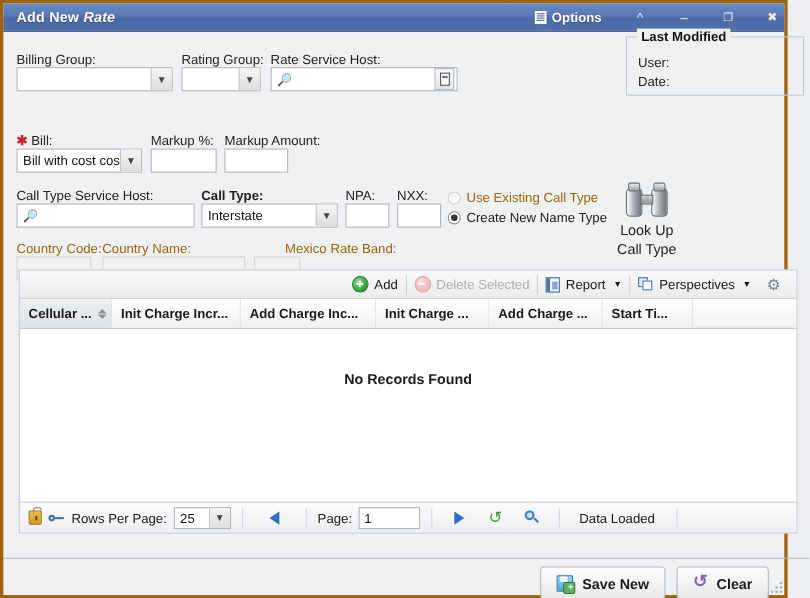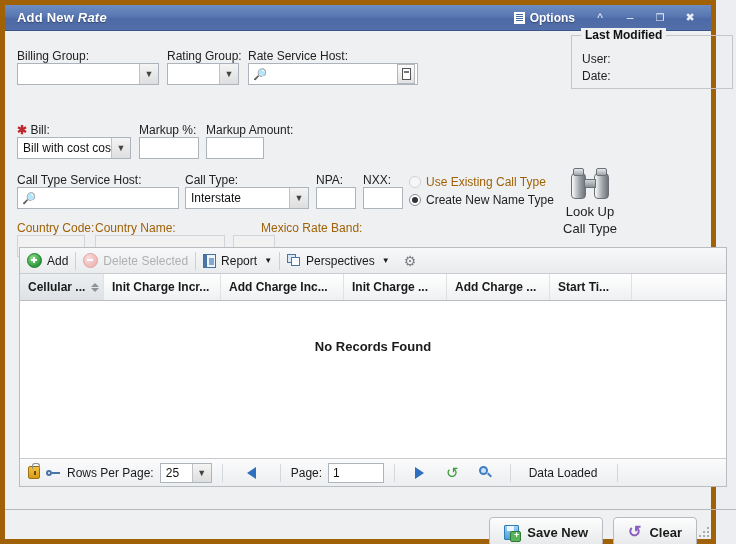--- a/index.html
+++ b/index.html
@@ -8,42 +8,42 @@
     overflow: hidden;
     background: #eceef1;
     font-family: "Liberation Sans", sans-serif;
     font-size: 12px;
     color: #1a1a1a;
   }
   #app {
     position: relative;
     width: 716px; height: 544px;
     background: #eef0f2;
-    border: 5px solid #a16207;
+    border: 3px solid #a16207;
     box-sizing: border-box;
   }
 
   
   .titlebar {
     position: absolute; left: 0; top: 0; width: 100%; height: 26px;
     background: linear-gradient(to bottom, #6d8cc2 0%, #5978b3 45%, #4c6aa6 55%, #536fa9 100%);
     border-bottom: 1px solid #3c568c;
     box-sizing: border-box;
     display: flex; align-items: center;
   }
   .title-text {
     color: #ffffff; font-weight: bold; font-size: 13px;
     margin-left: 12px; letter-spacing: 0.2px;
     text-shadow: 0 1px 1px rgba(0,0,0,.35);
     white-space: nowrap;
   }
   .title-text .ital { font-style: italic; }
   .title-right {
     margin-left: auto; display: flex; 
-    margin-right: 10px; gap: 8px;
+    gap: 18px;
   }
   .opt-btn {
     display: flex; align-items: center; gap: 5px;
     color: #fff; font-weight: bold; font-size: 12px;
     padding: 2px 6px; cursor: default;
     text-shadow: 0 1px 1px rgba(0,0,0,.35);
   }
   .win-btn {
     width: 22px; height: 20px; display: flex; align-items: center; justify-content: center;
     color: #e9eef7; font-size: 12px; cursor: default;
@@ -140,21 +140,21 @@
   .fieldset .fline { position: absolute; left: 10px; font-size: 12px; color: #222; }
 
   
   .grid {
     position: absolute; left: 14px; top: 242px; width: 708px; height: 240px;
     background: #fff; border: 1px solid #b9bdc2; box-sizing: border-box;
   }
   .grid-toolbar {
     height: 26px; background: linear-gradient(to bottom,#f7f8f9,#e9ebed);
     border-bottom: 1px solid #c8ccd0;
-    display: flex; align-items: center; 
+    display: flex; align-items: center; justify-content: flex-end;
     padding-right: 6px; box-sizing: border-box;
   }
   .tb-item {
     display: flex; align-items: center; gap: 5px;
     font-size: 12px; color: #1a1a1a; padding: 0 7px; height: 22px; cursor: default;
   }
   .tb-item.disabled { color: #b0b0b0; }
   .tb-sep { width: 1px; height: 18px; background: #ccd0d4; }
   .caret { font-size: 8px; margin-left: 2px; }
 
@@ -317,21 +317,21 @@
     <input class="txt" style="left: 134px; top: 106px; width: 60px;" value="">
 
     <span class="lbl" style="left:201px; top:92px;">Markup Amount:</span>
     <input class="txt" style="left: 201px; top: 106px; width: 58px;" value="">
 
     <span class="lbl" style="left:12px; top:142px;">Call Type Service Host:</span>
     <div class="searchbox" style="left:12px; top:156px; width:162px;">
       <span class="mag">🔍</span>
     </div>
 
-    <span class="lbl" style="left:180px; top:142px;">Call Type:</span>
+    <span class="lbl" style="left:180px; top:142px;font-weight:bold;">Call Type:</span>
     <div class="combo" style="left:180px; top:156px; width:124px;">
       <span class="ctext">Interstate</span>
       <span class="cbtn">▼</span>
     </div>
 
     <span class="lbl" style="left:311px; top:142px;">NPA:</span>
     <input class="txt" style="left: 311px; top: 156px; width: 40px;" value="">
 
     <span class="lbl" style="left:358px; top:142px;">NXX:</span>
     <input class="txt" style="left: 358px; top: 156px; width: 40px;" value="">

